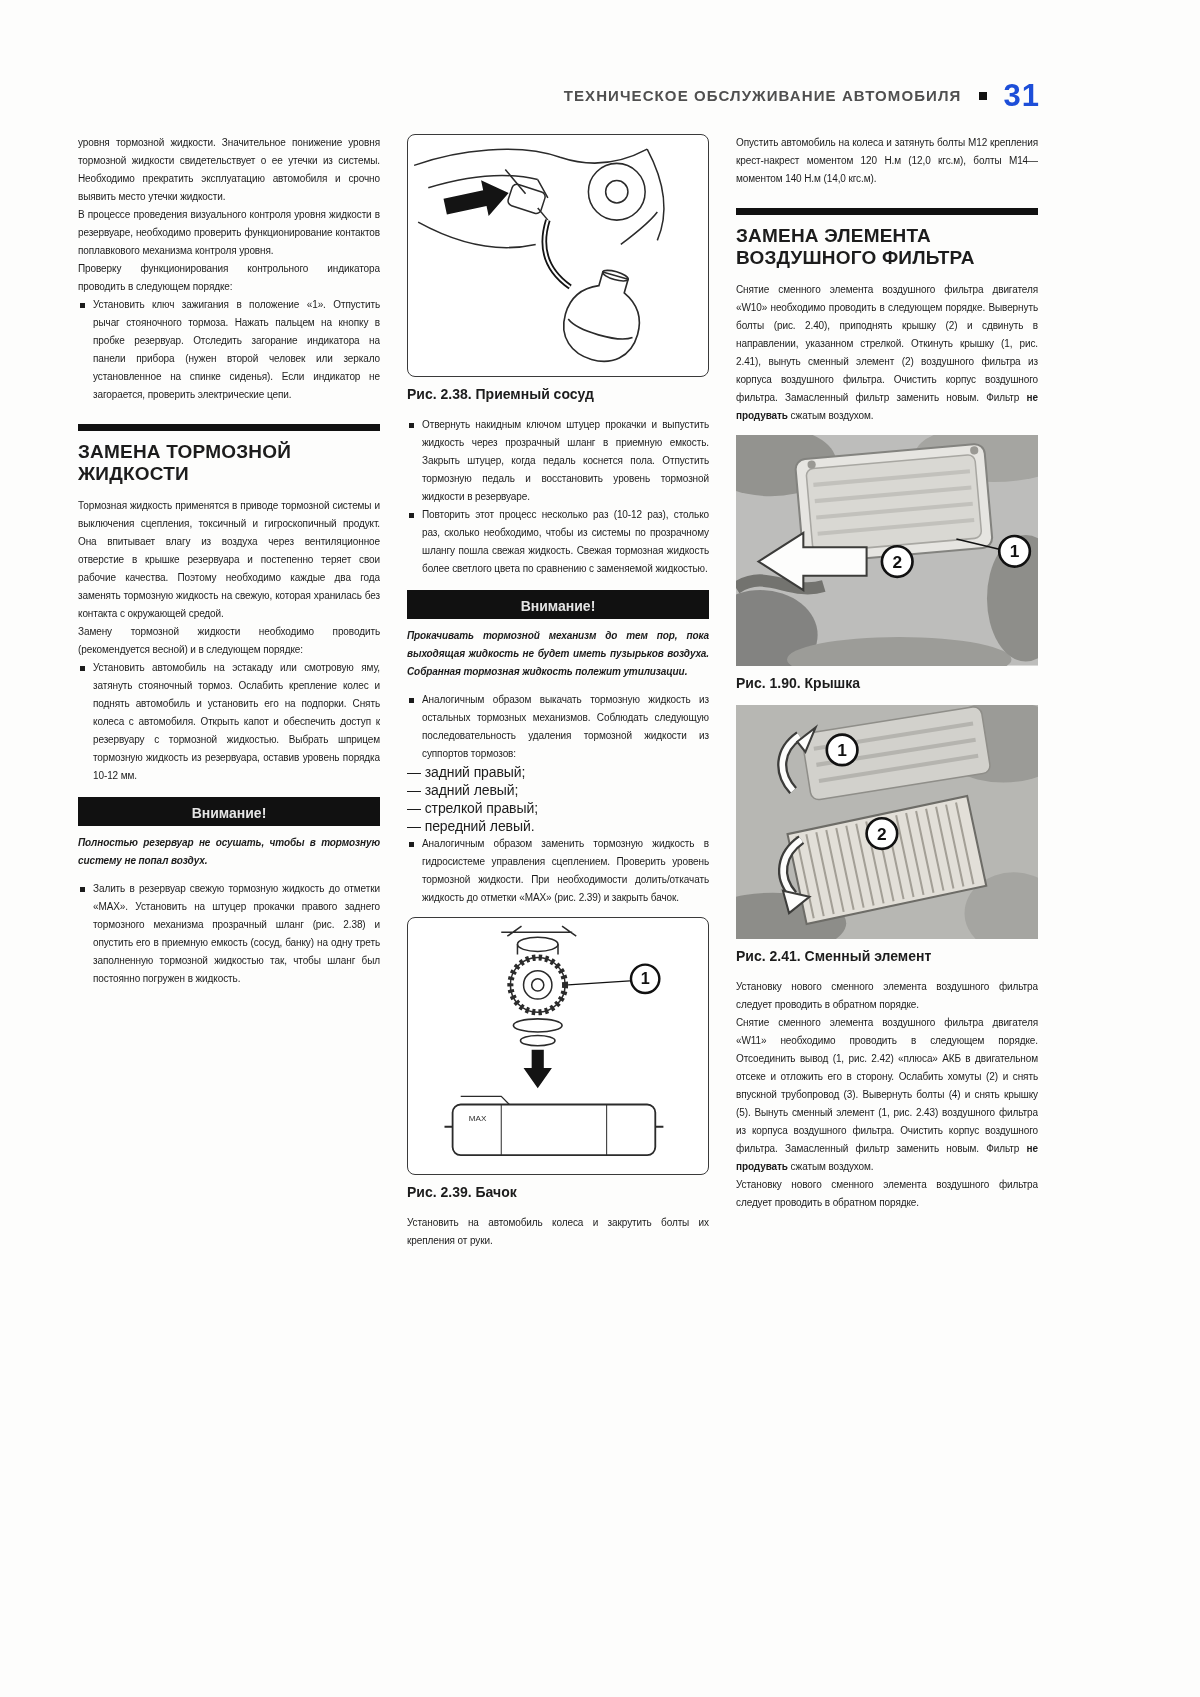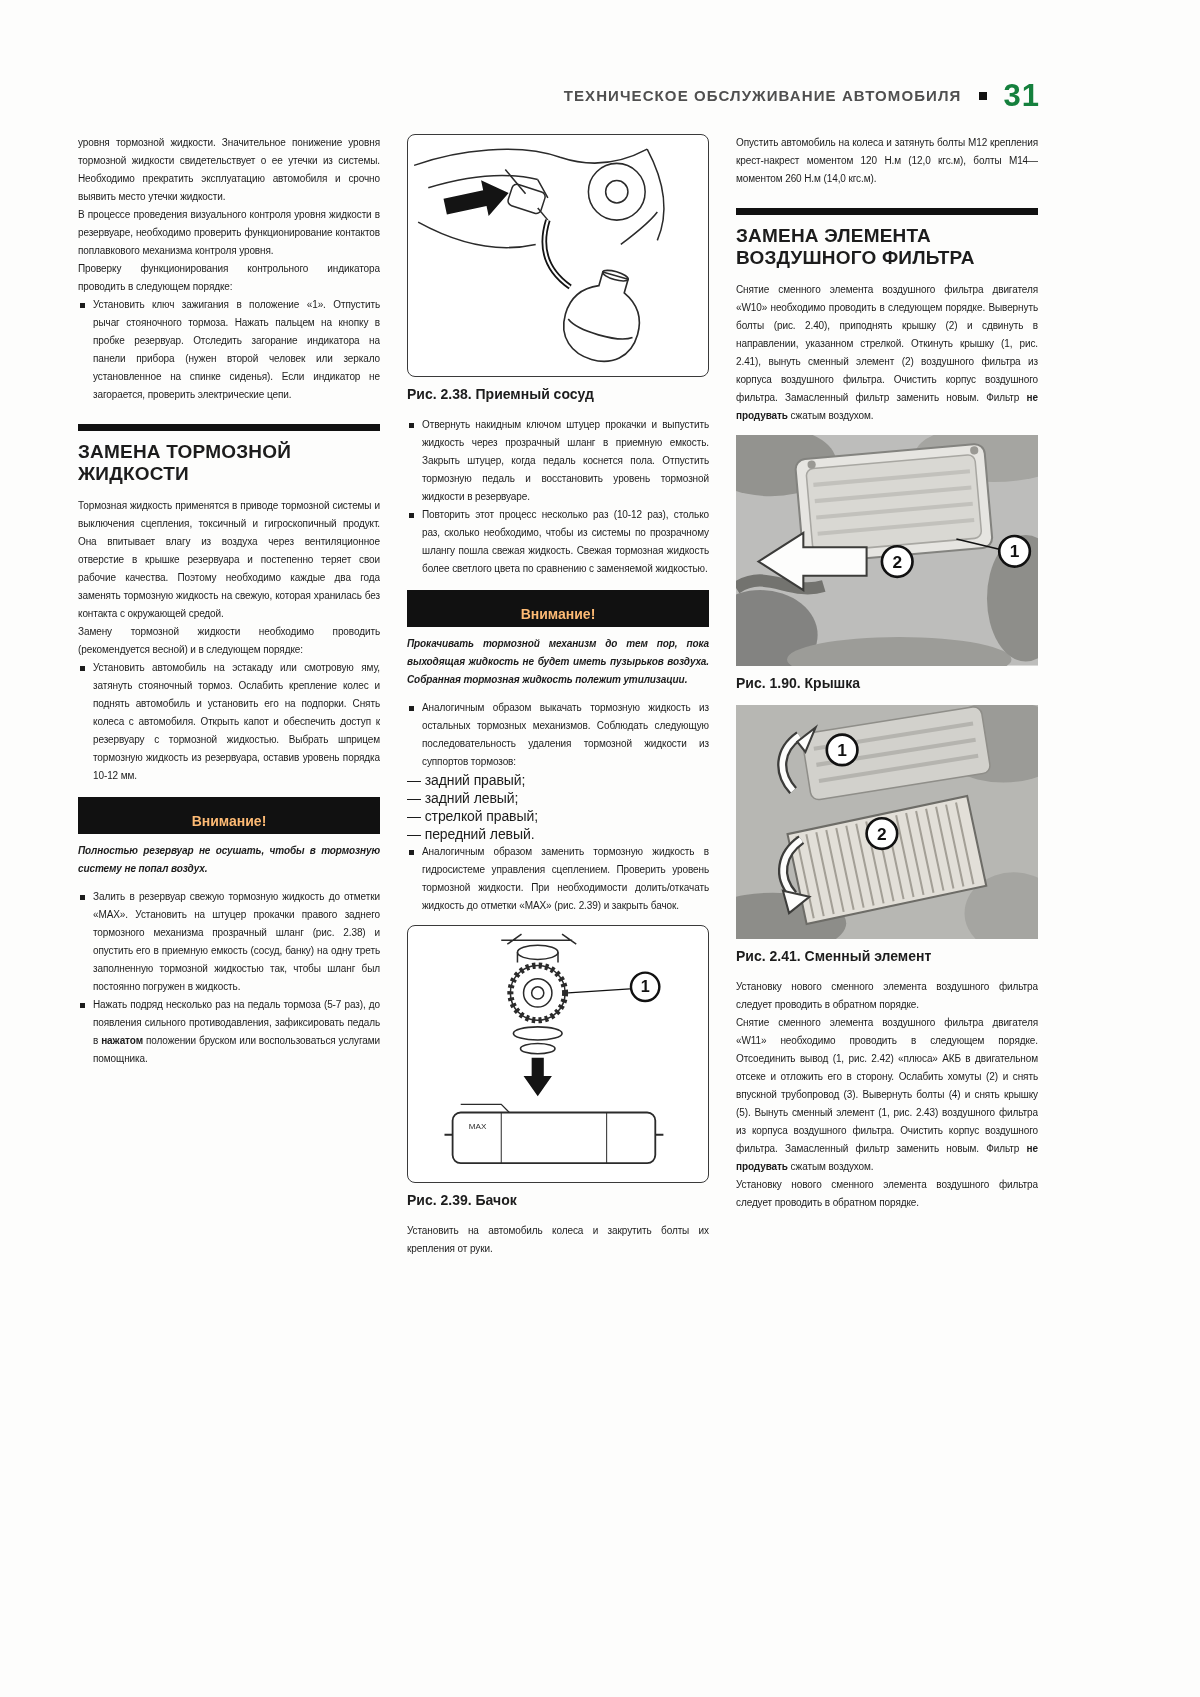--- a/index.html
+++ b/index.html
@@ -8,21 +8,21 @@
     position: relative; width: 1200px; height: 1697px;
     background: #fdfdfc; overflow: hidden;
     font-family: "Liberation Sans", sans-serif; color: #1c1c1c;
   }
   .header {
     position: absolute; top: 80px; left: 78px; width: 962px;
     display: flex; justify-content: flex-end; align-items: center; gap: 17px;
   }
   .header-title { font-size: 15px; font-weight: bold; color: #4f4f4f; letter-spacing: 1.1px; }
   .header-square { width: 8px; height: 8px; background: #111; flex: 0 0 auto; }
-  .header-page-num { font-size: 31px; font-weight: bold; color: #15803d; line-height: 1; letter-spacing: 1px; }
+  .header-page-num { font-size: 31px; font-weight: bold; color: #1d4ed8; line-height: 1; letter-spacing: 1px; }
 
   .columns {
     position: absolute; top: 134px; left: 78px; width: 962px; height: 1545px;
     display: flex; gap: 27px;
   }
   .col { width: 302px; flex: 0 0 302px; overflow: hidden; }
 
   p.body, .bullet, .warning-text {
     font-size: 10px; line-height: 18px; text-align: justify;
     letter-spacing: -0.1px; hyphens: auto;
@@ -34,22 +34,22 @@
   }
   .dash { font-size: 14px; line-height: 18px; letter-spacing: -0.1px; }
 
   .section-head { margin: 20px 0 12px; }
   .head-bar { height: 7px; background: #111; margin-bottom: 10px; }
   .head-text { font-size: 19px; font-weight: bold; line-height: 22px; letter-spacing: 0.2px; }
   .head-line { display: block; }
 
   .warning { margin: 12px 0 10px; }
   .warning-bar {
-    background: #111; color: #fdba74; font-weight: bold; font-size: 14px;
-    text-align: center; padding: 16px 0 5px; margin-bottom: 8px;
+    background: #111; color: #e5e5e5; font-weight: bold; font-size: 14px;
+    text-align: center; padding: 8px 0 5px; margin-bottom: 8px;
   }
   .warning-text { font-weight: bold; font-style: italic; }
 
   figure { margin: 0 0 4px 0; }
   .fig-frame { border: 1.6px solid #3a3a3a; border-radius: 8px; background: #fff; overflow: hidden; }
   .fig-caption {
     font-size: 14px; font-weight: bold; 
     line-height: 18px; margin: 8px 0 13px;
   }
   svg { display: block; width: 100%; height: auto; }
@@ -87,23 +87,20 @@
       <p class="body">Тормозная жидкость применятся в приводе тормозной системы и выключения сцепления, токсичный и гигроскопичный продукт. Она впитывает влагу из воздуха через вентиляционное отверстие в крышке резервуара и постепенно теряет свои рабочие качества. Поэтому необходимо каждые два года заменять тормозную жидкость на свежую, которая хранилась без контакта с окружающей средой.</p>
       <p class="body">Замену тормозной жидкости необходимо проводить (рекомендуется весной) и в следующем порядке:</p>
       <div class="bullet">Установить автомобиль на эстакаду или смотровую яму, затянуть стояночный тормоз. Ослабить крепление колес и поднять автомобиль и установить его на подпорки. Снять колеса с автомобиля. Открыть капот и обеспечить доступ к резервуару с тормозной жидкостью. Выбрать шприцем тормозную жидкость из резервуара, оставив уровень порядка 10-12 мм.</div>
 
       <div class="warning">
         <div class="warning-bar">Внимание!</div>
         <p class="warning-text">Полностью резервуар не осушать, чтобы в тормозную систему не попал воздух.</p>
       </div>
 
       <div class="bullet"><span>Залить в резервуар свежую тормозную жидкость до отметки «MAX». Установить на штуцер прокачки правого заднего тормозного механизма прозрачный шланг (рис. 2.38) и опустить его в приемную емкость (сосуд, банку) на одну треть заполненную тормозной жидкостью так, чтобы шланг был постоянно погружен в жидкость.</span></div>
-      <div class="bullet">
-        <span>Нажать подряд несколько раз на педаль тормоза (5-7 раз), до появления сильного противодавления, зафиксировать педаль в </span><span class="b">нажатом</span><span> положении бруском или воспользоваться услугами помощника.</span>
-      </div>
     </div>
 
     <div class="col">
 
       <figure class="fig-frame">
         <svg viewBox="0 0 296 238">
           <g stroke="#2b2b2b" fill="none" stroke-width="1.5">
             <path d="M6 30 C50 14 110 8 150 22 M150 22 C180 32 210 28 236 14"></path>
             <path d="M20 52 C60 40 96 36 128 44"></path>
             <path d="M236 14 C252 44 258 76 246 104 M210 108 C226 96 240 84 246 76"></path>
@@ -170,21 +167,21 @@
           <circle cx="234" cy="60" r="14" fill="#fff" stroke="#111" stroke-width="2.4"></circle>
           <text x="234" y="65.5" text-anchor="middle" font-size="16" font-weight="bold" fill="#111">1</text>
         </svg>
       </figure>
       <p class="fig-caption">Рис. 2.39. Бачок</p>
 
       <p class="body">Установить на автомобиль колеса и закрутить болты их крепления от руки.</p>
     </div>
 
     <div class="col">
-      <p class="body">Опустить автомобиль на колеса и затянуть болты М12 крепления крест-накрест моментом 120 Н.м (12,0 кгс.м), болты М14—моментом 260 Н.м (14,0 кгс.м).</p>
+      <p class="body">Опустить автомобиль на колеса и затянуть болты М12 крепления крест-накрест моментом 120 Н.м (12,0 кгс.м), болты М14—моментом 140 Н.м (14,0 кгс.м).</p>
 
       <div class="section-head">
         <div class="head-bar"></div>
         <div class="head-text">
           <span class="head-line">ЗАМЕНА ЭЛЕМЕНТА</span>
           <span class="head-line">ВОЗДУШНОГО ФИЛЬТРА</span>
         </div>
       </div>
 
       <p class="body"><span>Снятие сменного элемента воздушного фильтра двигателя «W10» необходимо проводить в следующем порядке. Вывернуть болты (рис. 2.40), приподнять крышку (2) и сдвинуть в направлении, указанном стрелкой. Откинуть крышку (1, рис. 2.41), вынуть сменный элемент (2) воздушного фильтра из корпуса воздушного фильтра. Очистить корпус воздушного фильтра. Замасленный фильтр заменить новым. Фильтр </span><span class="b">не продувать</span><span> сжатым воздухом.</span></p>

